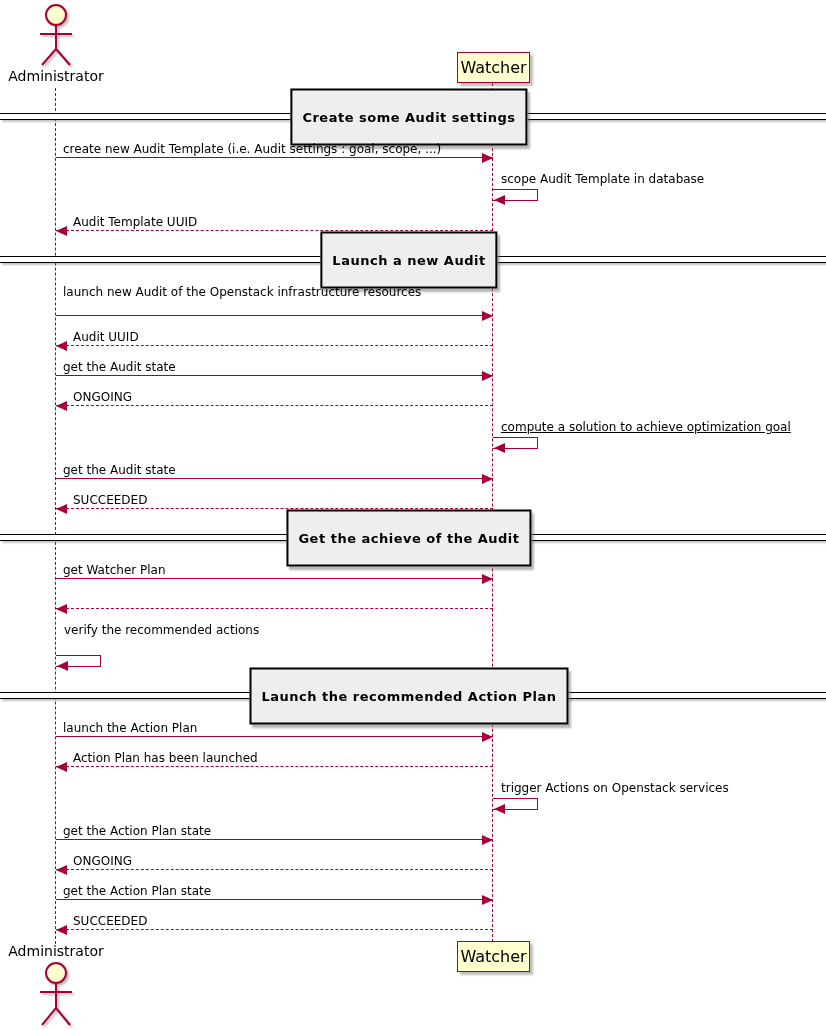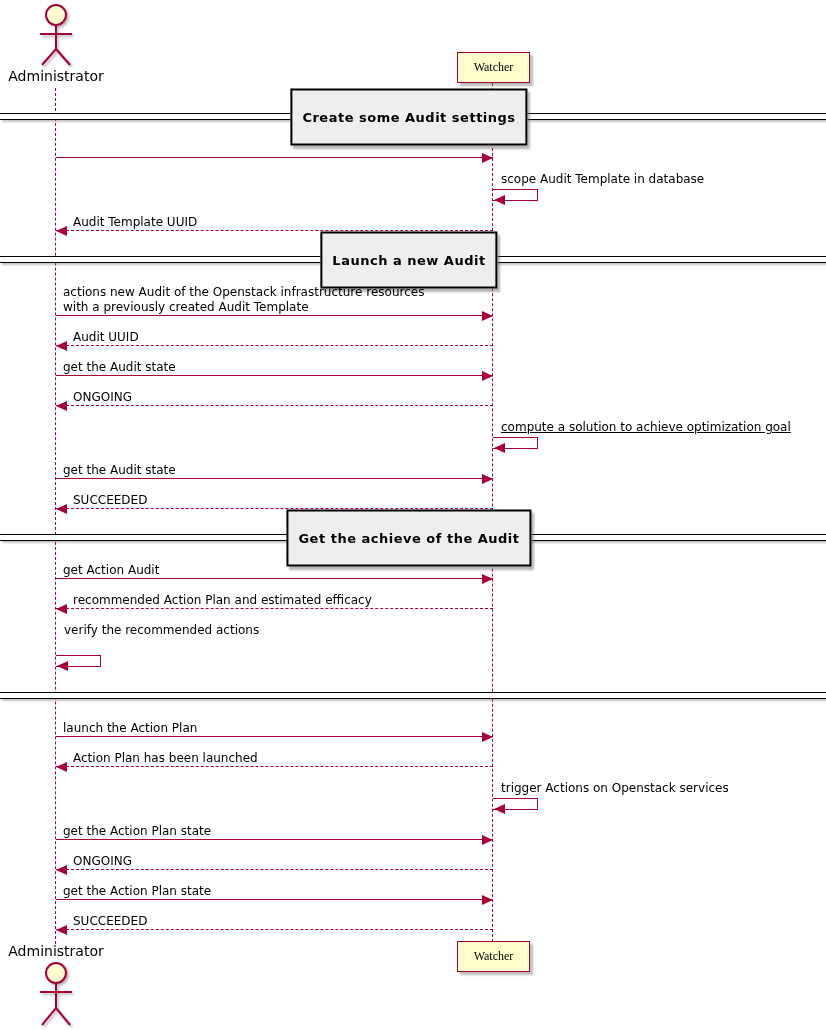--- a/index.html
+++ b/index.html
@@ -7,21 +7,21 @@
     position:relative; width:826px; height:1030px; background:#ffffff;
     font-family:"DejaVu Sans", sans-serif; color:#000; overflow:hidden;
   }
   .lifeline {
     position:absolute; width:0; border-left:1.5px dashed #A80036;
   }
   .participant-box {
     position:absolute; width:73px; height:31px; box-sizing:border-box;
     background:#FEFECE; border:1.8px solid #A80036;
     display:flex; align-items:center; justify-content:center;
-    font-size:12px; box-shadow:3px 3px 2px rgba(110,110,110,0.45);font-family:Liberation Serif, serif;
+    font-size:16px; box-shadow:3px 3px 2px rgba(110,110,110,0.45);
   }
   .actor-label {
     position:absolute; transform:translateX(-50%);
     font-size:14px; white-space:nowrap;
   }
   .actor-svg { position:absolute; filter:drop-shadow(2.5px 2.5px 1px rgba(120,120,120,0.5)); }
   .divider-band {
     position:absolute; left:0; width:826px; height:7px; box-sizing:border-box;
     background:#ffffff; border-top:1.5px solid #000; border-bottom:1.5px solid #000;
     box-shadow:2px 2px 2px rgba(110,110,110,0.4);
@@ -68,32 +68,32 @@
     <line x1="30" y1="45" x2="44" y2="61" stroke="#A80036" stroke-width="2"></line>
   </svg>
   <div class="actor-label" style="left:56px; top:68px;">Administrator</div>
 
   <div class="participant-box" style="left:457px; top:52px;">
     <span>Watcher</span>
   </div>
 
   <div class="divider-band" style="top: 113px;"></div>
     <div class="divider-box" style="top: 117px;">Create some Audit settings</div>
+    <div class="msg-line" style="top: 142px; left: 63px;">create new Audit Template (i.e. Audit settings : goal, scope, ...)</div>
     <div class="arrow-line" style="top: 157px; left: 56px; width: 437px;"></div>
     <div class="ah-right" style="top: 153px; left: 482px;"></div>
     <div class="msg-line" style="top: 172px; left: 501px;">scope Audit Template in database</div>
     <div class="self-loop" style="top: 189px; left: 493px;"></div>
     <div class="ah-left" style="top: 195px; left: 494px;"></div>
     <div class="msg-line" style="top: 215px; left: 73px;">Audit Template UUID</div>
     <div class="arrow-line dashed" style="top: 230px; left: 56px; width: 437px;"></div>
     <div class="ah-left" style="top: 226px; left: 56px;"></div>
     <div class="divider-band" style="top: 256px;"></div>
     <div class="divider-box" style="top: 260px;">Launch a new Audit</div>
-    <div class="msg-line" style="top: 285px; left: 63px;">actions new Audit of the Openstack infrastructure resources</div>
-    <div class="msg-line" style="top: 300px; left: 63px;">with a previously created Audit Template</div>
+    <div class="msg-line" style="top: 285px; left: 63px;">launch new Audit of the Openstack infrastructure resources</div>
     <div class="arrow-line" style="top: 315px; left: 56px; width: 437px;"></div>
     <div class="ah-right" style="top: 311px; left: 482px;"></div>
     <div class="msg-line" style="top: 330px; left: 73px;">Audit UUID</div>
     <div class="arrow-line dashed" style="top: 345px; left: 56px; width: 437px;"></div>
     <div class="ah-left" style="top: 341px; left: 56px;"></div>
     <div class="msg-line" style="top: 360px; left: 63px;">get the Audit state</div>
     <div class="arrow-line" style="top: 375px; left: 56px; width: 437px;"></div>
     <div class="ah-right" style="top: 371px; left: 482px;"></div>
     <div class="msg-line" style="top: 390px; left: 73px;">ONGOING</div>
     <div class="arrow-line dashed" style="top: 405px; left: 56px; width: 437px;"></div>
@@ -102,30 +102,30 @@
     <div class="self-loop" style="top: 437px; left: 493px;"></div>
     <div class="ah-left" style="top: 443px; left: 494px;"></div>
     <div class="msg-line" style="top: 463px; left: 63px;">get the Audit state</div>
     <div class="arrow-line" style="top: 478px; left: 56px; width: 437px;"></div>
     <div class="ah-right" style="top: 474px; left: 482px;"></div>
     <div class="msg-line" style="top: 493px; left: 73px;">SUCCEEDED</div>
     <div class="arrow-line dashed" style="top: 508px; left: 56px; width: 437px;"></div>
     <div class="ah-left" style="top: 504px; left: 56px;"></div>
     <div class="divider-band" style="top: 534px;"></div>
     <div class="divider-box" style="top: 538px;">Get the achieve of the Audit</div>
-    <div class="msg-line" style="top: 563px; left: 63px;">get Action Audit</div>
+    <div class="msg-line" style="top: 563px; left: 63px;">get Watcher Plan</div>
     <div class="arrow-line" style="top: 578px; left: 56px; width: 437px;"></div>
     <div class="ah-right" style="top: 574px; left: 482px;"></div>
-    <div class="msg-line" style="top: 593px; left: 73px;">recommended Action Plan and estimated efficacy</div>
     <div class="arrow-line dashed" style="top: 608px; left: 56px; width: 437px;"></div>
     <div class="ah-left" style="top: 604px; left: 56px;"></div>
     <div class="msg-line" style="top: 623px; left: 64px;">verify the recommended actions</div>
     <div class="self-loop" style="top: 655px; left: 56px;"></div>
     <div class="ah-left" style="top: 661px; left: 57px;"></div>
     <div class="divider-band" style="top: 692px;"></div>
+    <div class="divider-box" style="top: 696px;">Launch the recommended Action Plan</div>
     <div class="msg-line" style="top: 721px; left: 63px;">launch the Action Plan</div>
     <div class="arrow-line" style="top: 736px; left: 56px; width: 437px;"></div>
     <div class="ah-right" style="top: 732px; left: 482px;"></div>
     <div class="msg-line" style="top: 751px; left: 73px;">Action Plan has been launched</div>
     <div class="arrow-line dashed" style="top: 766px; left: 56px; width: 437px;"></div>
     <div class="ah-left" style="top: 762px; left: 56px;"></div>
     <div class="msg-line" style="top: 781px; left: 501px;">trigger Actions on Openstack services</div>
     <div class="self-loop" style="top: 798px; left: 493px;"></div>
     <div class="ah-left" style="top: 804px; left: 494px;"></div>
     <div class="msg-line" style="top: 824px; left: 63px;">get the Action Plan state</div>

